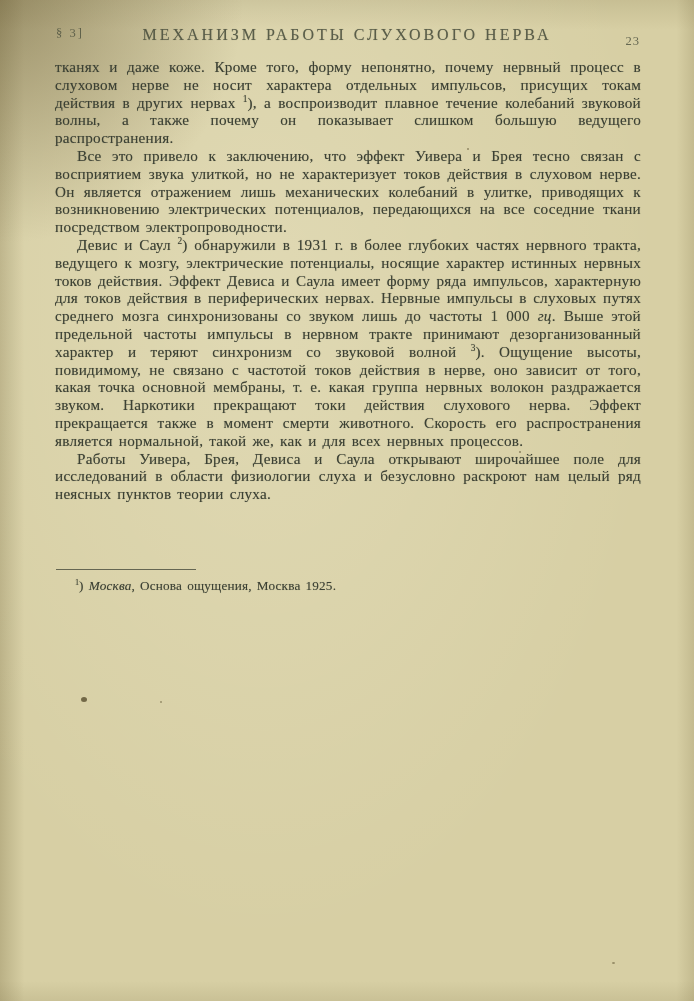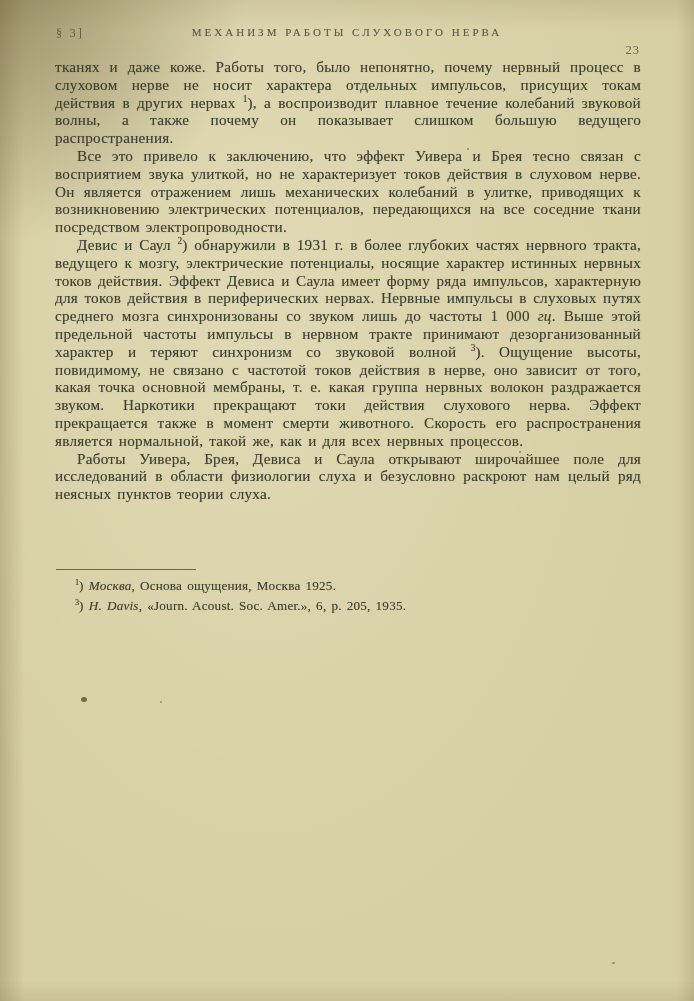--- a/index.html
+++ b/index.html
@@ -22,24 +22,24 @@
   .header {
     position: absolute;
     top: 26px; left: 0; right: 0;
     height: 18px;
     font-size: 12.5px;
     color: rgba(73,78,60,0.80);
   }
   .header .sec  { position: absolute; left: 56px; top: 0; letter-spacing: 2px; }
   .header .title{
     display: block; text-align: center;
-    letter-spacing: 3px; font-size: 11px;
+    letter-spacing: 3px; font-size: 16px;
     text-shadow: 0 0 0.8px rgba(73,78,60,0.45);
   }
-  .header .pnum { position: absolute; right: 54px; top: 17px; letter-spacing: 1px; }
+  .header .pnum { position: absolute; right: 54px; top: 8px; letter-spacing: 1px; }
 
   .body-text {
     position: absolute;
     top: 58px; left: 55px; width: 586px;
     font-size: 15.2px;
     line-height: 17.8px;
     letter-spacing: 0.25px;
     word-spacing: 2px;
     text-align: justify;
     text-shadow: 0 0 0.8px rgba(60,65,50,0.45);
@@ -78,31 +78,30 @@
 
 <div class="scan">
 
   <div class="header">
     <span class="sec">§ 3]</span>
     <span class="title">МЕХАНИЗМ РАБОТЫ СЛУХОВОГО НЕРВА</span>
     <span class="pnum">23</span>
   </div>
 
   <div class="body-text" id="body-text">
-      <p class=""><span>тканях и даже коже. Работы того, было непонятно, почему нервный процесс в слуховом нерве не носит характера отдельных импульсов, присущих токам действия в других нервах </span><sup>1</sup><span>), а воспроизводит плавное течение колебаний звуковой волны, а также почему он показывает слишком большую ведущего распространения.</span></p>
+      <p class=""><span>тканях и даже коже. Кроме того, форму непонятно, почему нервный процесс в слуховом нерве не носит характера отдельных импульсов, присущих токам действия в других нервах </span><sup>1</sup><span>), а воспроизводит плавное течение колебаний звуковой волны, а также почему он показывает слишком большую ведущего распространения.</span></p>
       <p class="indent"><span>Все это привело к заключению, что эффект Уивера и Брея тесно связан с восприятием звука улиткой, но не характеризует токов действия в слуховом нерве. Он является отражением лишь механических колебаний в улитке, приводящих к возникновению электрических потенциалов, передающихся на все соседние ткани посредством электропроводности.</span></p>
       <p class="indent"><span>Девис и Саул </span><sup>2</sup><span>) обнаружили в 1931 г. в более глубоких частях нервного тракта, ведущего к мозгу, электрические потенциалы, носящие характер истинных нервных токов действия. Эффект Девиса и Саула имеет форму ряда импульсов, характерную для токов действия в периферических нервах. Нервные импульсы в слуховых путях среднего мозга синхронизованы со звуком лишь до частоты 1 000 </span><i>гц</i><span>. Выше этой предельной частоты импульсы в нервном тракте принимают дезорганизованный характер и теряют синхронизм со звуковой волной </span><sup>3</sup><span>). Ощущение высоты, повидимому, не связано с частотой токов действия в нерве, оно зависит от того, какая точка основной мембраны, т. е. какая группа нервных волокон раздражается звуком. Наркотики прекращают токи действия слухового нерва. Эффект прекращается также в момент смерти животного. Скорость его распространения является нормальной, такой же, как и для всех нервных процессов.</span></p>
       <p class="indent"><span>Работы Уивера, Брея, Девиса и Саула открывают широчайшее поле для исследований в области физиологии слуха и безусловно раскроют нам целый ряд неясных пунктов теории слуха.</span></p>
     </div>
 
   <div class="fn-sep"></div>
 
   <div class="footnotes" id="footnotes">
       <p><sup>1</sup><span>) </span><i>Москва</i><span>, Основа ощущения, Москва 1925.</span></p>
-      <p><sup>3</sup><span>) </span><i>H. Davis</i><span>, «Journ. Acoust. Soc. Amer.», 6, p. 205, 1935.</span></p>
     </div>
 
   <div class="speck" style="left:81px; top:697px; width:6px; height:5px;"></div>
   <div class="speck" style="left:160px; top:701px; width:2px; height:2px; opacity:0.5;"></div>
   <div class="speck" style="left:519px; top:451px; width:2px; height:2px; opacity:0.6;"></div>
   <div class="speck" style="left:467px; top:148px; width:2px; height:2px; opacity:0.55;"></div>
   <div class="speck" style="left:612px; top:962px; width:3px; height:2px; opacity:0.5;"></div>
 
 </div>
 

